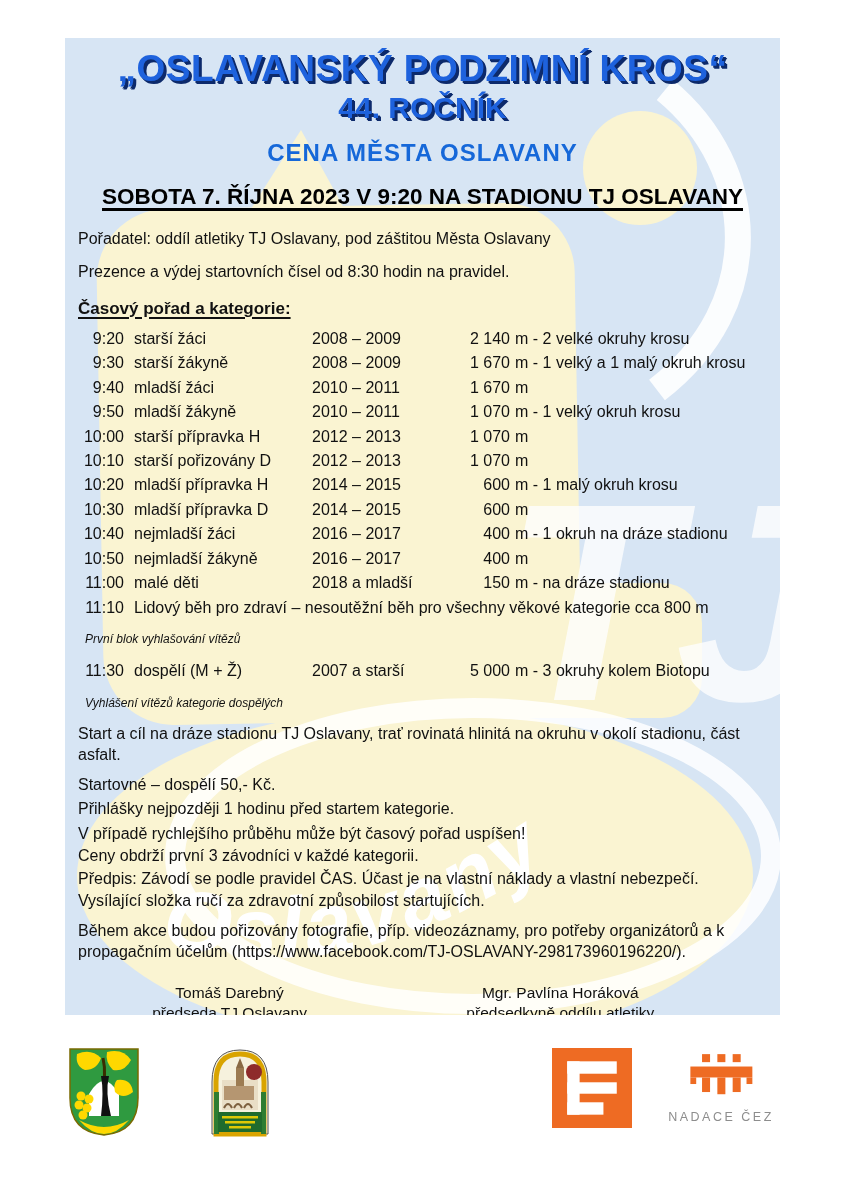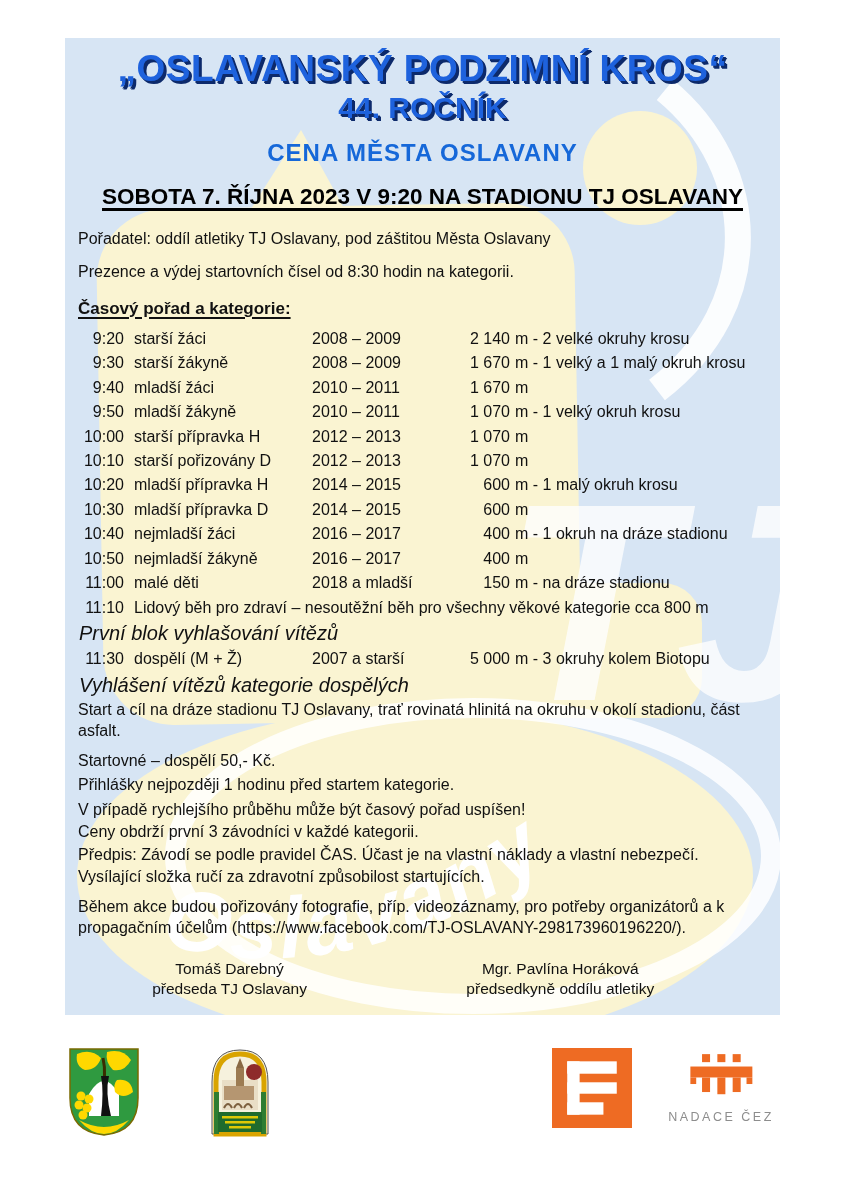--- a/index.html
+++ b/index.html
@@ -40,21 +40,21 @@
   b,.b{font-weight:normal;}
   .h-sched{
     margin:14px 0 0 0;font-size:17px;font-weight:bold;line-height:24px;
     text-decoration:underline;text-decoration-thickness:2px;text-underline-offset:3px;
   }
   .schedule{margin-top:6px;}
   .srow{display:grid;grid-template-columns:56px 178px 152px 1fr;font-size:16px;line-height:24.4px;}
   .c-time{text-align:right;padding-right:10px;}
   .dnum{display:inline-block;width:46px;text-align:right;margin-right:5px;}
   .srow2{display:grid;grid-template-columns:56px 1fr;font-size:16px;line-height:25px;}
-  .note{font-size:20px;font-style:italic;line-height:25px;margin:1px;}
+  .note{font-size:12px;font-style:italic;line-height:25px;margin:7px;}
   .track{line-height:21.5px;}
   .pline{margin-top:3px;line-height:21.5px;}
   .media{margin-top:8px;font-weight:normal;line-height:21.5px;}
   .signatures{display:flex;margin-top:20px;font-size:15.5px;line-height:20px;}
   .sig-left{width:44%;text-align:center;}
   .sig-right{width:52%;text-align:center;}
 
   .logos{position:absolute;left:65px;top:1042px;width:715px;height:120px;}
   .logo{position:absolute;}
   .logo-coat{left:2px;top:4px;}
@@ -91,21 +91,21 @@
 
     <div class="content">
 
       <h1 class="h-title">„OSLAVANSKÝ PODZIMNÍ KROS“</h1>
       <h2 class="h-edition">44. ROČNÍK</h2>
       <h3 class="h-sub">CENA MĚSTA OSLAVANY</h3>
       <h4 class="h-date">SOBOTA 7. ŘÍJNA 2023 V 9:20 NA STADIONU TJ OSLAVANY</h4>
 
       <p class="p mt18"><span>Pořadatel: </span><b>oddíl atletiky TJ Oslavany, pod záštitou Města Oslavany</b></p>
 
-      <p class="p mt11"><b>Prezence</b><span> a výdej startovních čísel </span><b>od 8:30 hodin</b><span> na kategorii.</span></p>
+      <p class="p mt11"><b>Prezence</b><span> a výdej startovních čísel </span><b>od 8:30 hodin</b><span> na pravidel.</span></p>
 
       <h5 class="h-sched">Časový pořad a kategorie:</h5>
 
       <div class="schedule">
   <div class="srow">
     <span class="c-time">9:20</span>
     <span class="c-cat">starší žáci</span>
     <span class="c-years">2008 – 2009</span>
     <span class="c-dist"><span class="dnum">2 140</span><span>m - 2 velké okruhy krosu</span></span>
   </div>

